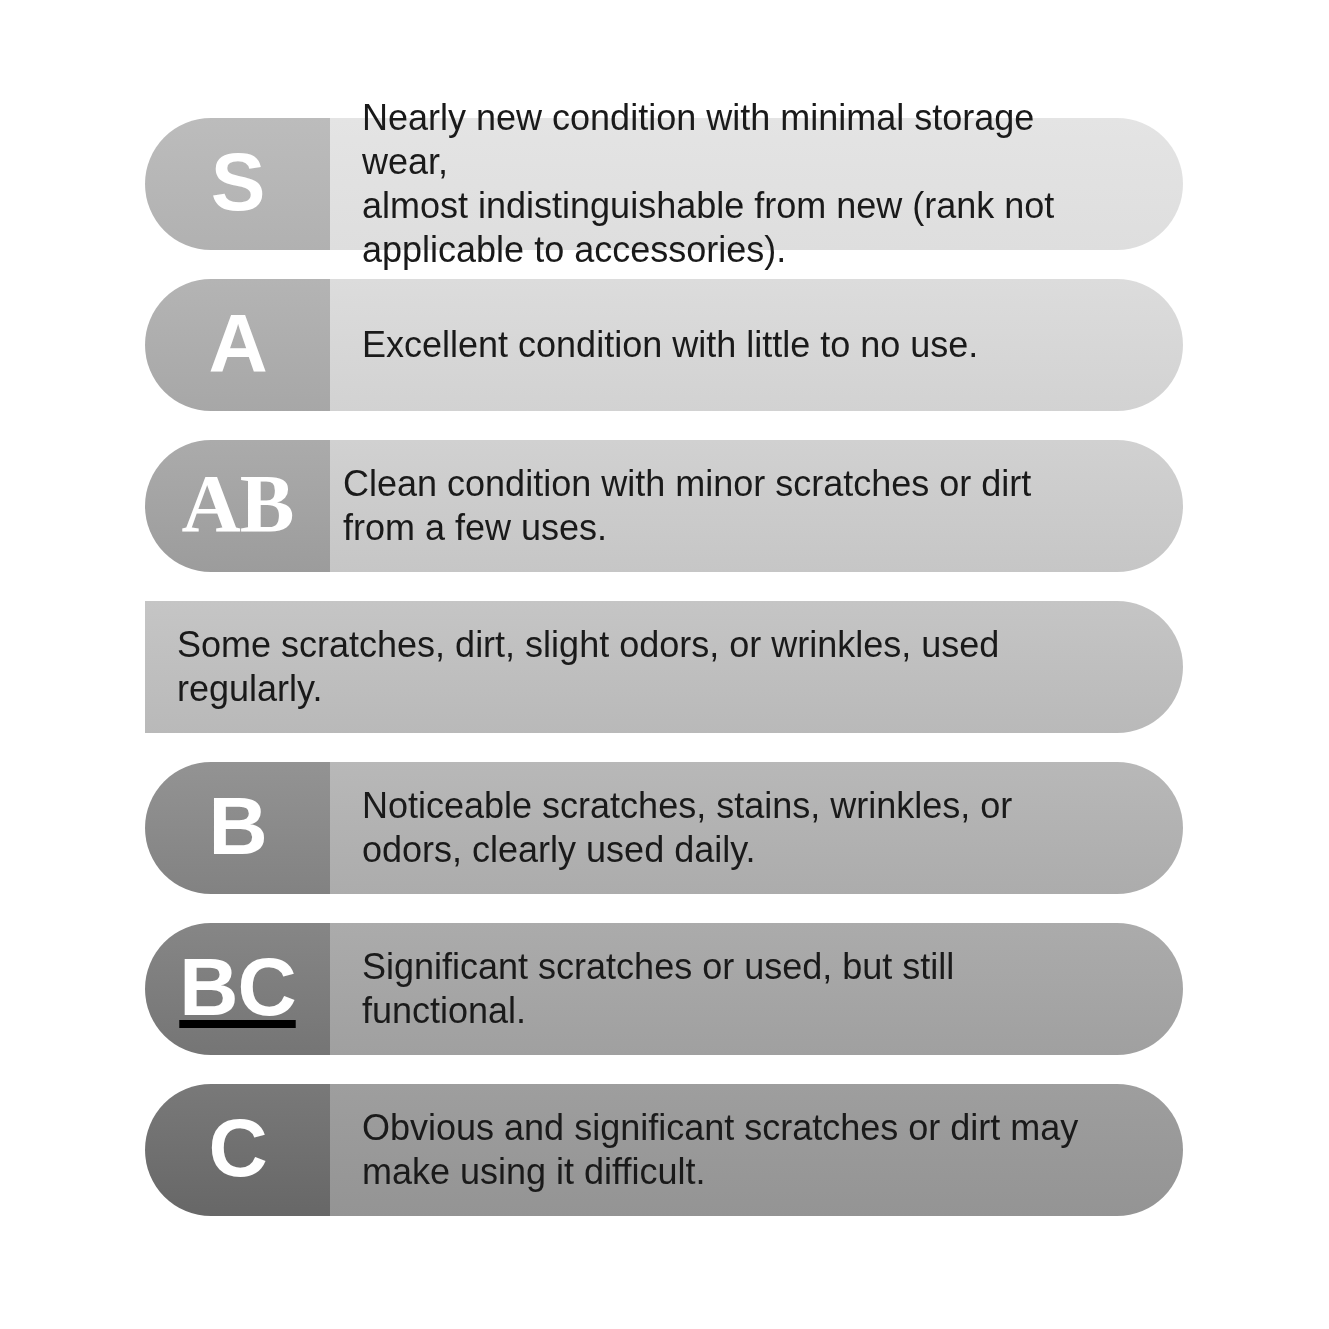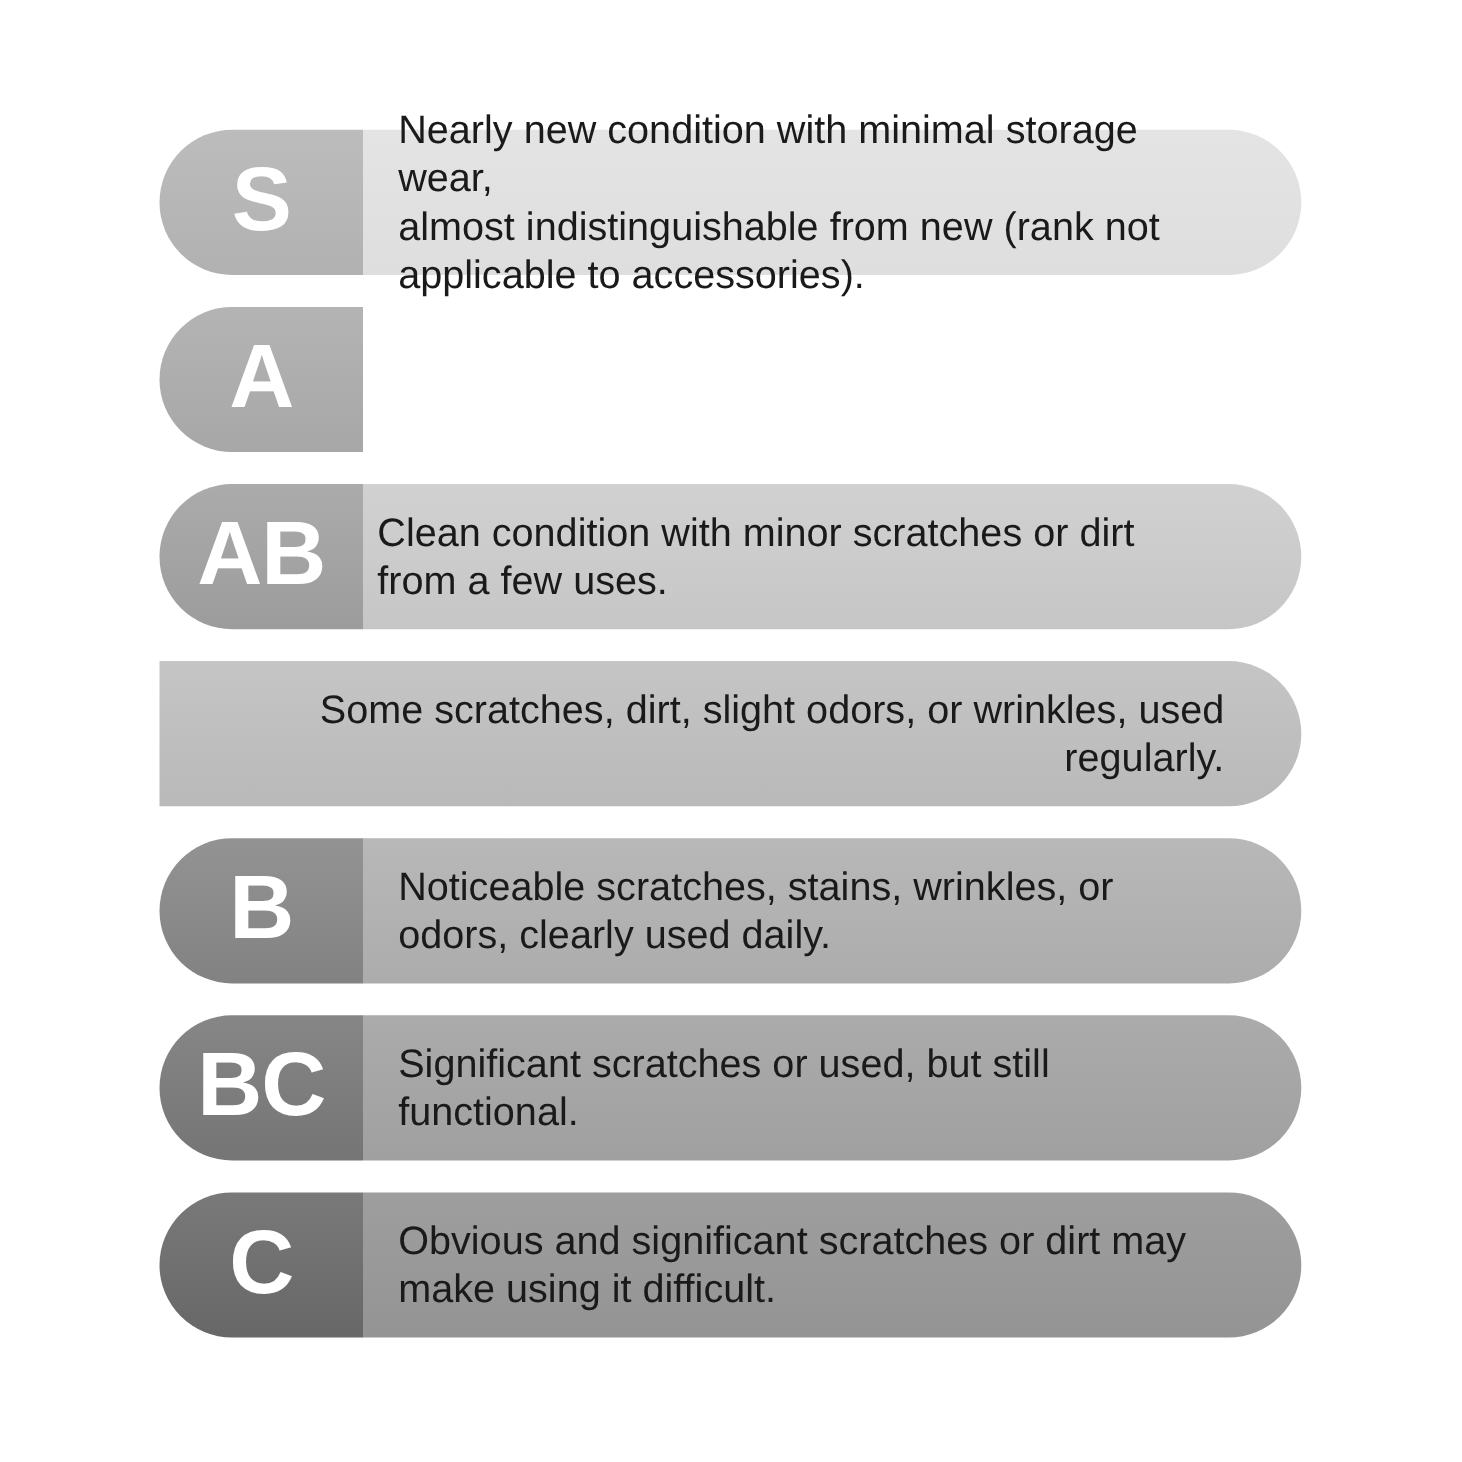--- a/index.html
+++ b/index.html
@@ -73,48 +73,51 @@
       <div class="body" style="background: linear-gradient(rgb(228, 228, 228), rgb(222, 222, 222));">
         <span class="desc-text">Nearly new condition with minimal storage wear,
 almost indistinguishable from new (rank not applicable to accessories).</span>
       </div>
     </div>
 
     <div class="row">
       <div class="badge" style="background: linear-gradient(rgb(180, 180, 180), rgb(167, 167, 167));">
         <span class="rank-letter">A</span>
       </div>
+      <div class="body" style="background: linear-gradient(rgb(220, 220, 220), rgb(210, 210, 210));">
+        <span class="desc-text">Excellent condition with little to no use.</span>
+      </div>
     </div>
 
     <div class="row">
-      <div class="badge" style="background: linear-gradient(rgb(171, 171, 171), rgb(156, 156, 156));">
+      <div class="badge" style="background: linear-gradient(rgb(171, 171, 171), rgb(156, 156, 156)); font-family: Liberation Serif, serif;">
         <span class="rank-letter">AB</span>
       </div>
       <div class="body" style="background: linear-gradient(rgb(209, 209, 209), rgb(198, 198, 198)); padding-left: 13px;">
         <span class="desc-text">Clean condition with minor scratches or dirt from a few uses.</span>
       </div>
     </div>
 
     <div class="row">
-      <div class="body" style="background: linear-gradient(rgb(197, 197, 197), rgb(185, 185, 185)); text-align: right;">
+      <div class="body" style="background: linear-gradient(rgb(197, 197, 197), rgb(185, 185, 185));">
         <span class="desc-text">Some scratches, dirt, slight odors, or wrinkles, used regularly.</span>
       </div>
     </div>
 
     <div class="row">
       <div class="badge" style="background: linear-gradient(rgb(147, 147, 147), rgb(130, 130, 130));">
         <span class="rank-letter">B</span>
       </div>
       <div class="body" style="background: linear-gradient(rgb(184, 184, 184), rgb(172, 172, 172));">
         <span class="desc-text">Noticeable scratches, stains, wrinkles, or odors, clearly used daily.</span>
       </div>
     </div>
 
     <div class="row">
-      <div class="badge" style="background: linear-gradient(rgb(134, 134, 134), rgb(117, 117, 117));">
+      <div class="badge" style="background: linear-gradient(rgb(134, 134, 134), rgb(117, 117, 117)); text-decoration: underline;">
         <span class="rank-letter">BC</span>
       </div>
       <div class="body" style="background: linear-gradient(rgb(171, 171, 171), rgb(160, 160, 160));">
         <span class="desc-text">Significant scratches or used, but still functional.</span>
       </div>
     </div>
 
     <div class="row">
       <div class="badge" style="background: linear-gradient(rgb(121, 121, 121), rgb(103, 103, 103));">
         <span class="rank-letter">C</span>

